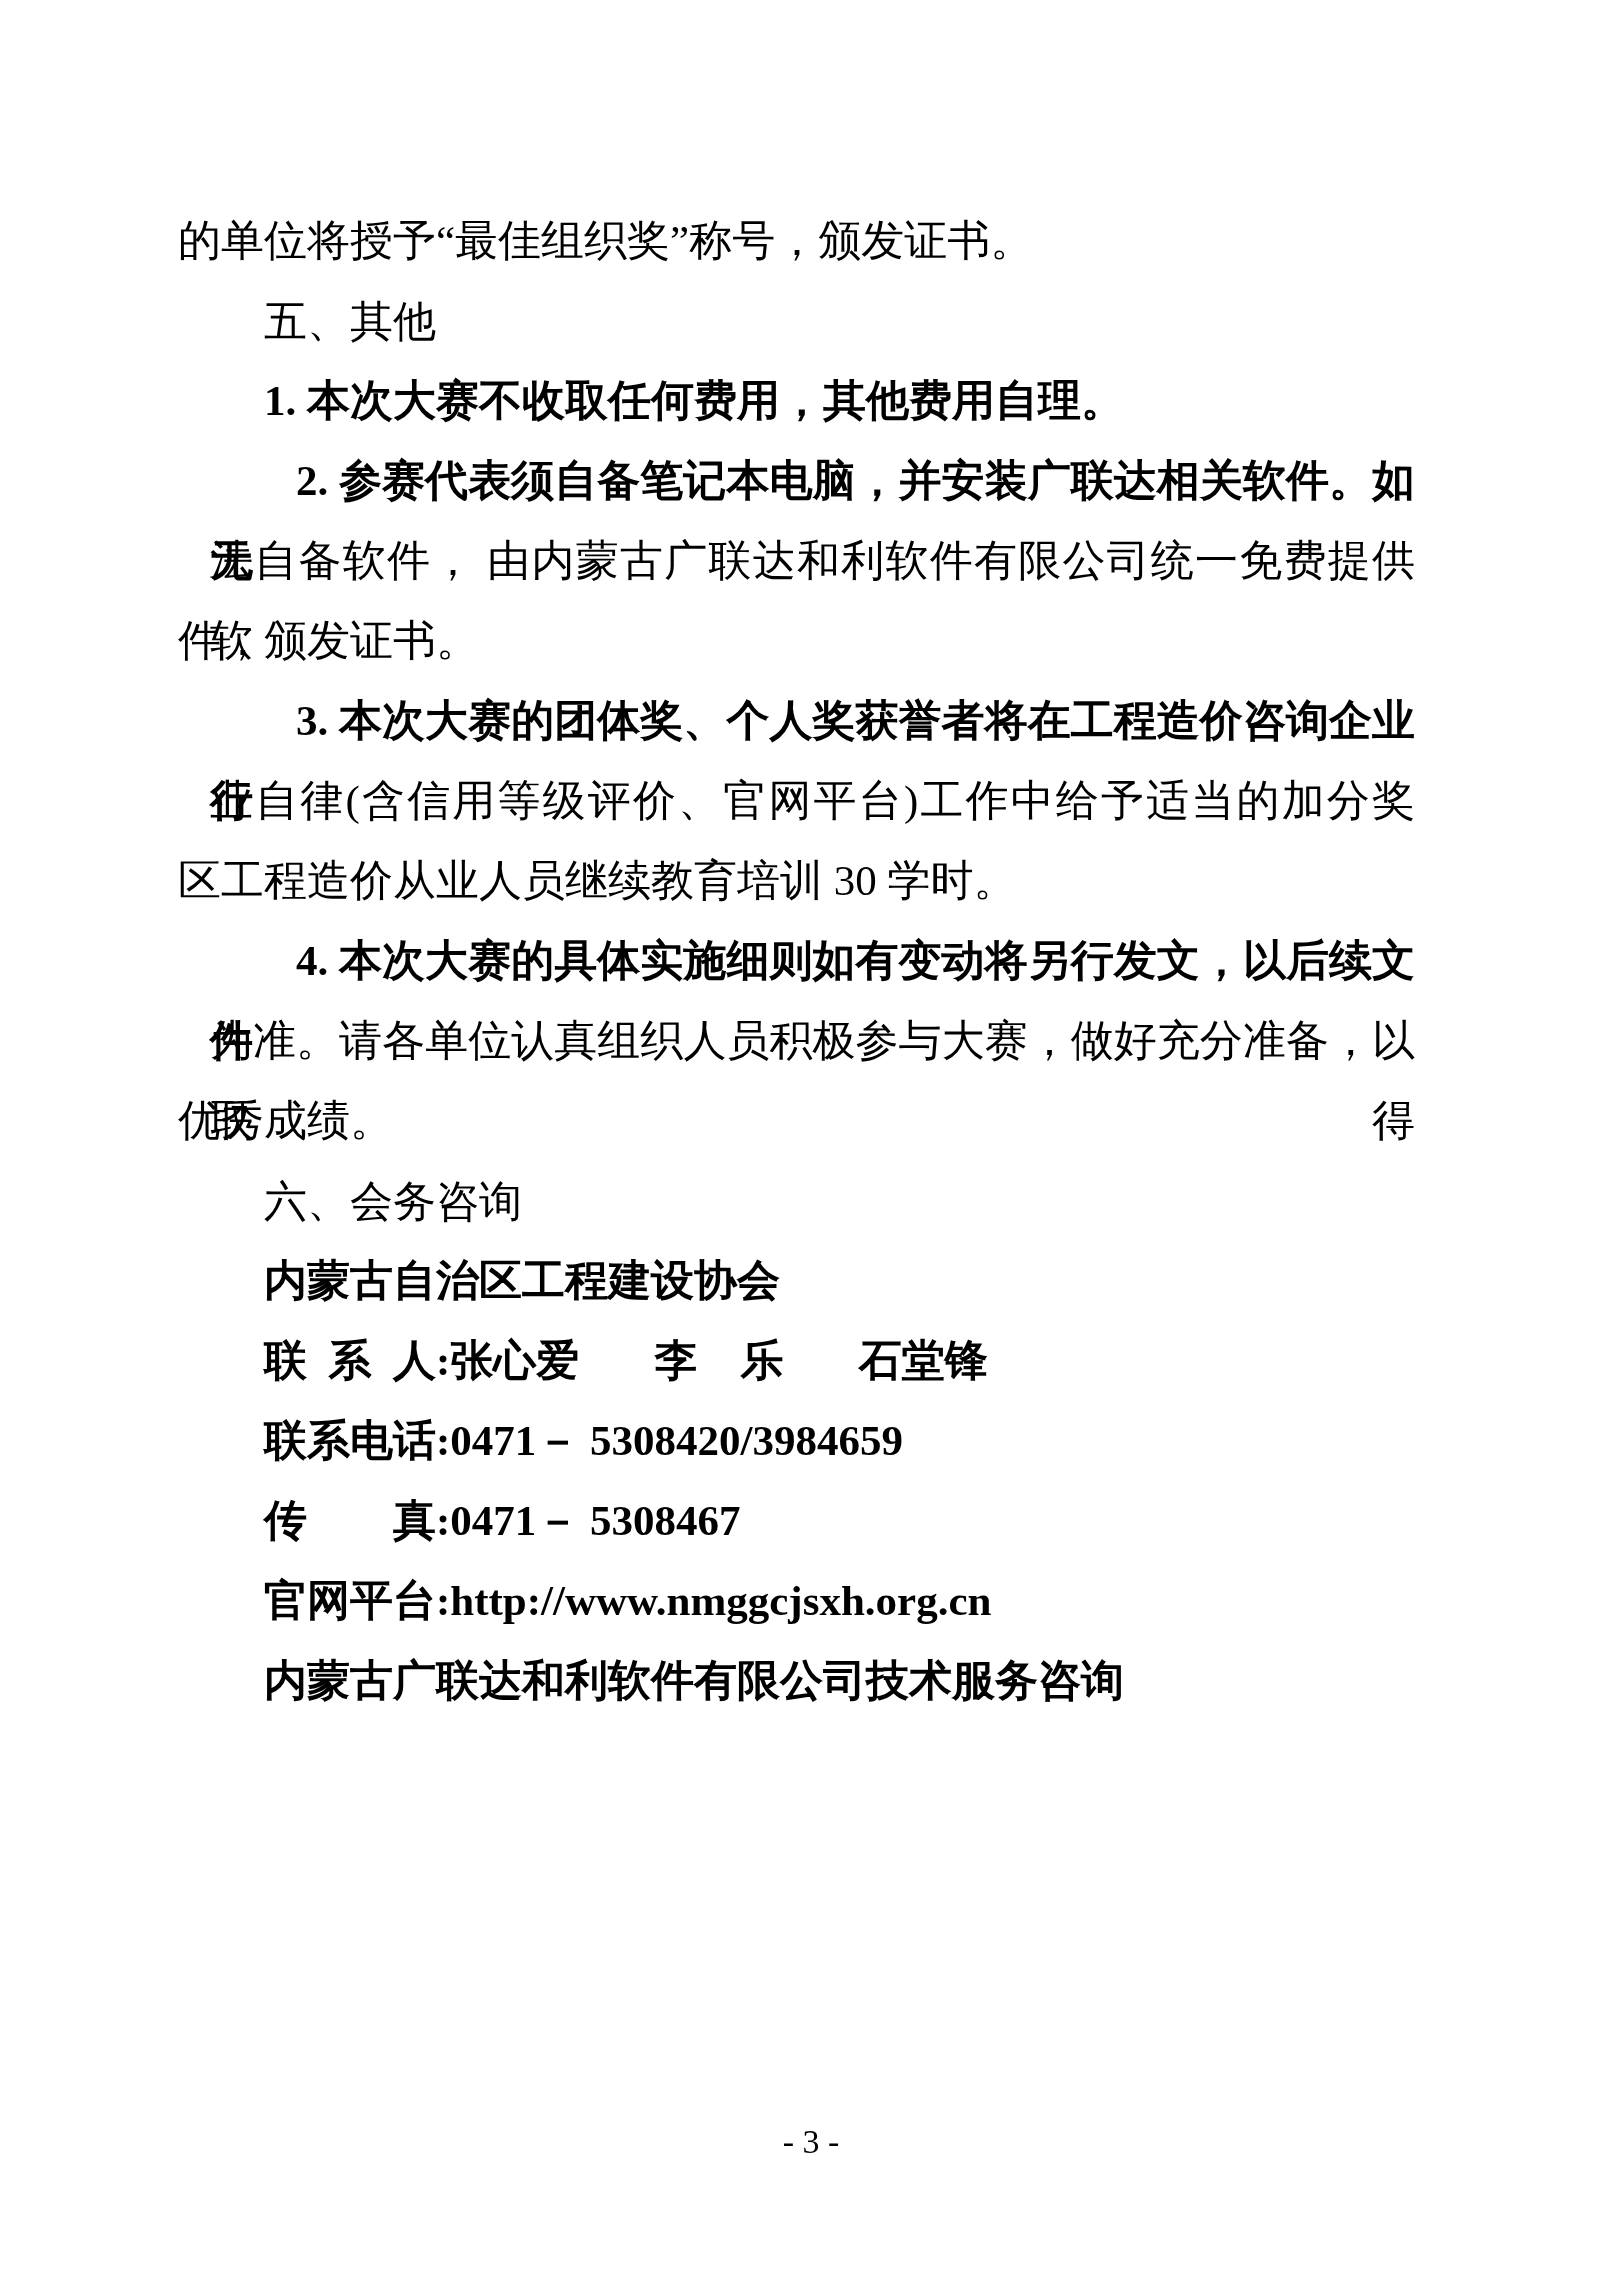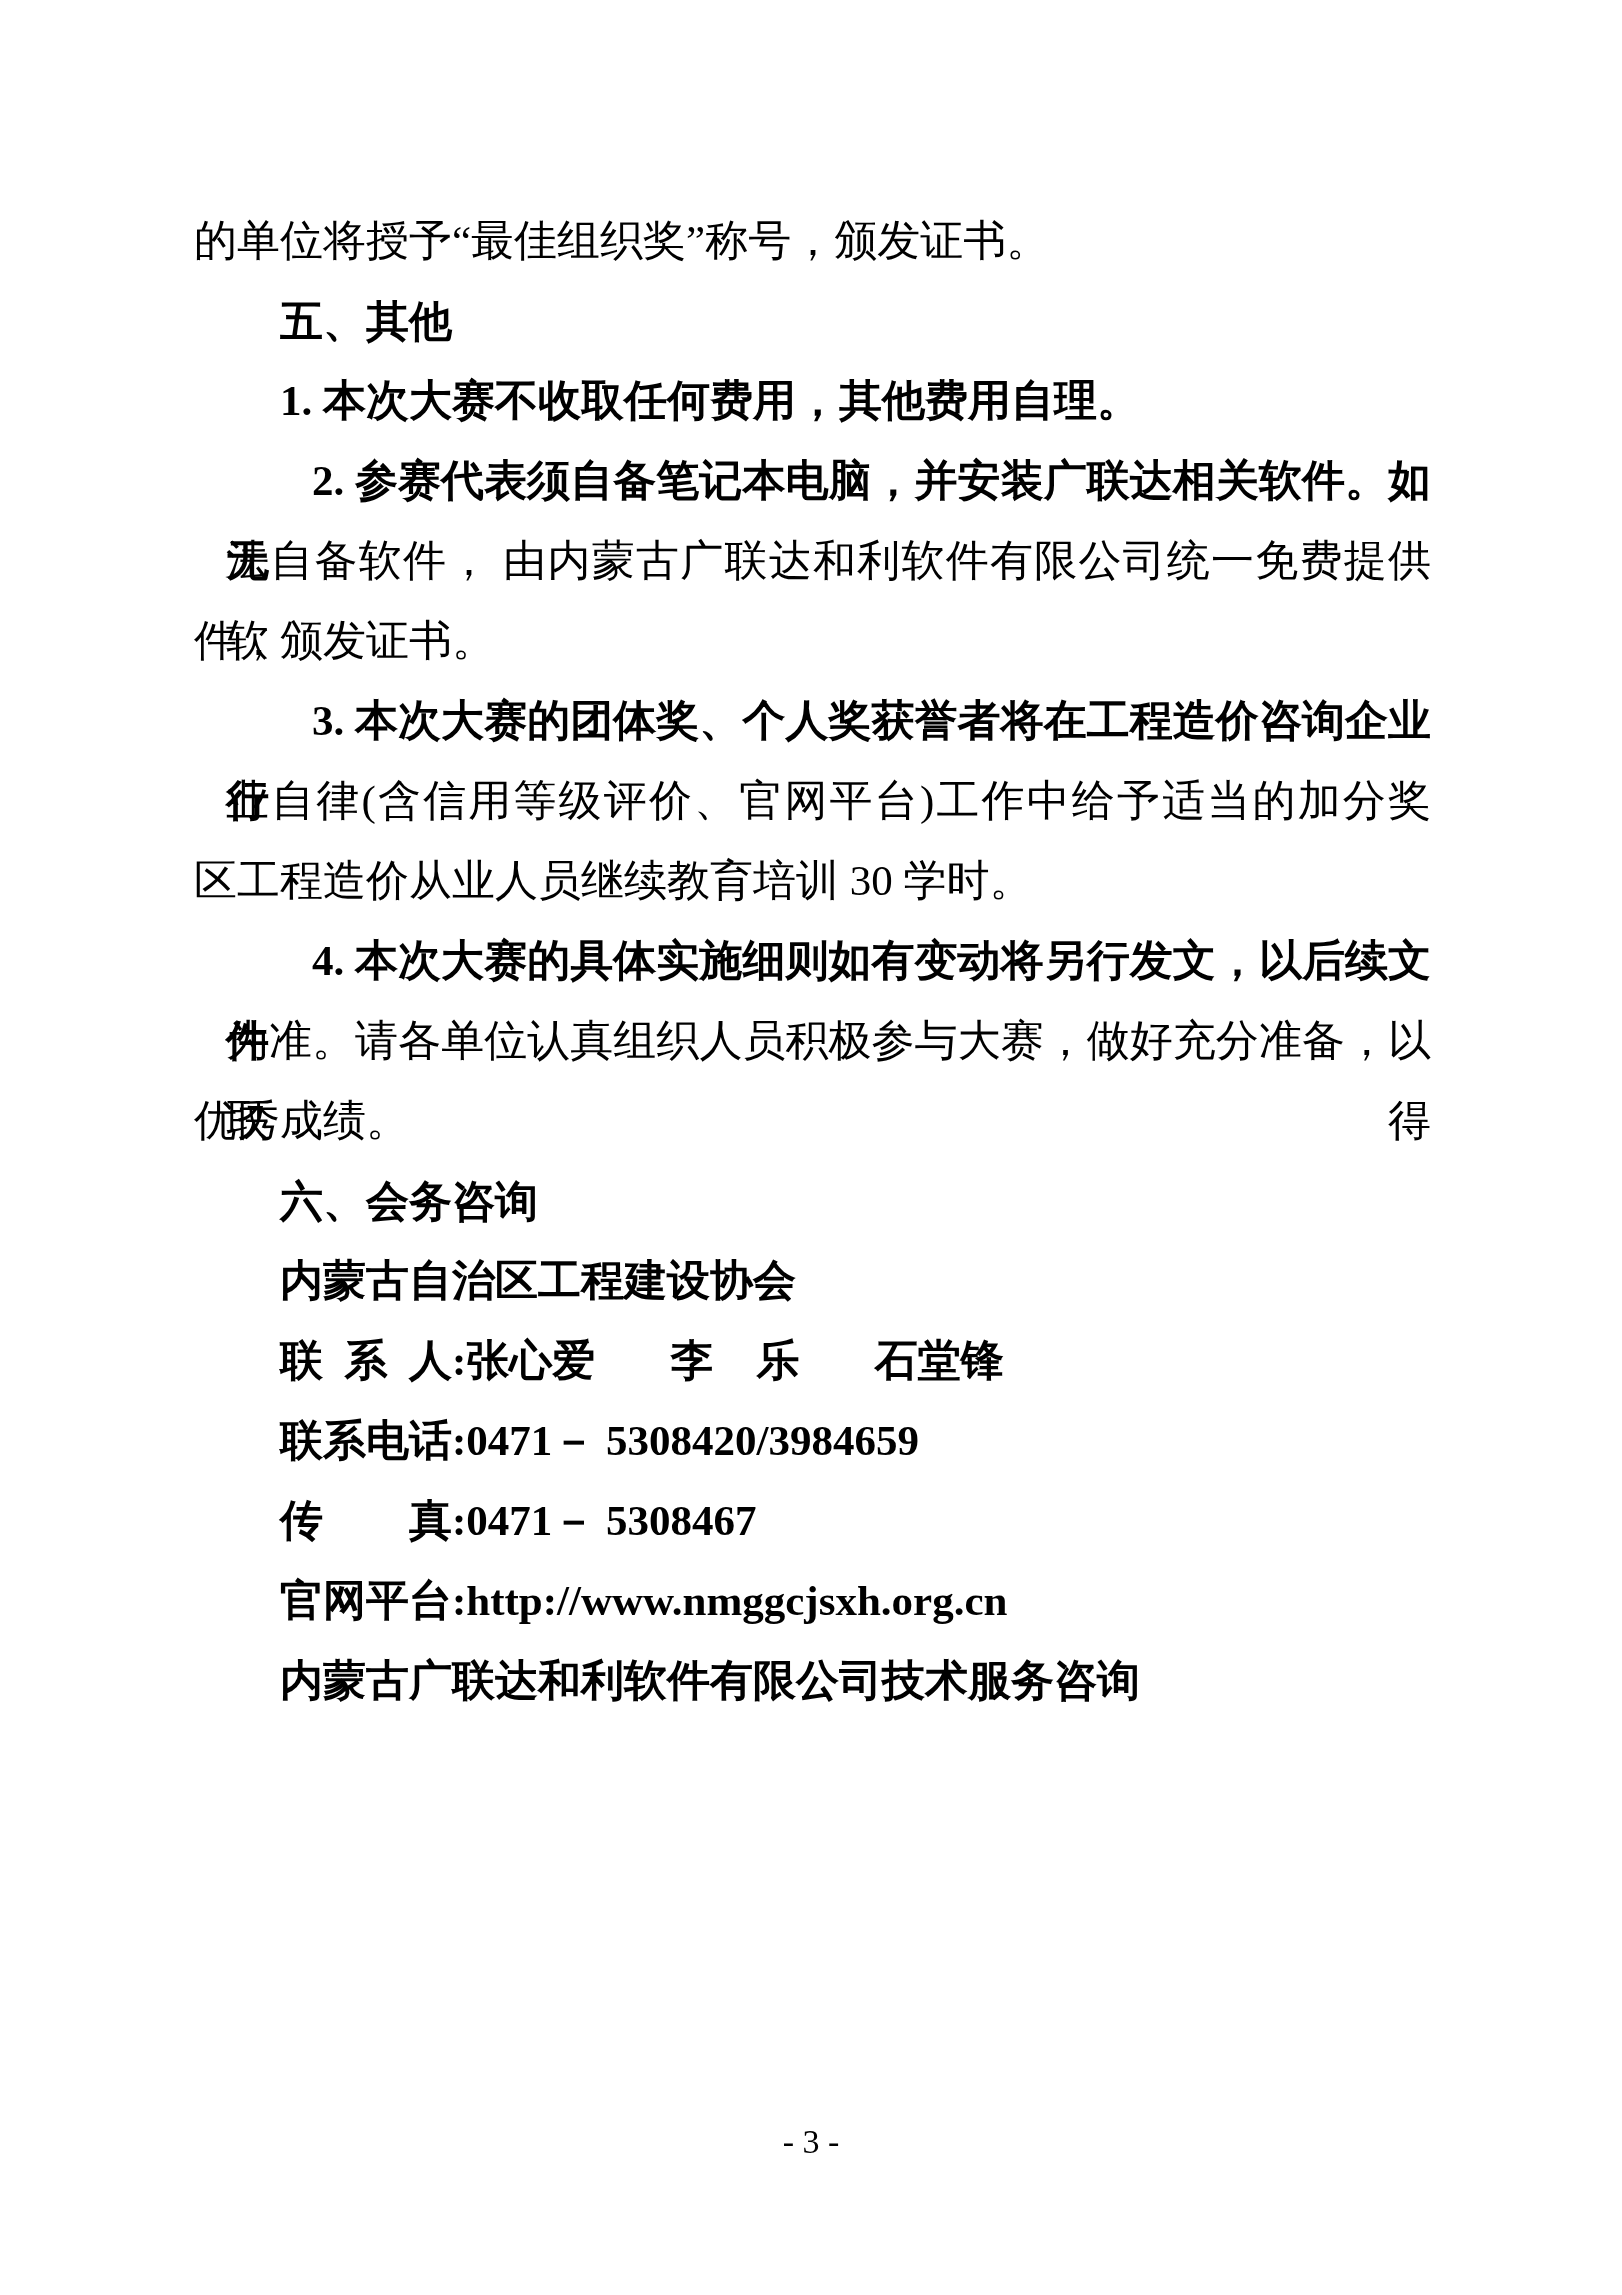--- a/index.html
+++ b/index.html
@@ -10,21 +10,21 @@
   .page {
     position: relative;
     width: 1622px;
     height: 2295px;
     background: #ffffff;
     color: #000000;
     overflow: hidden;
   }
   .content {
     position: absolute;
-    left: 194px;
+    left: 178px;
     top: 201px;
     width: 1237px;
   }
   .line {
     font-family: "Liberation Serif", "DejaVu Serif", serif;
     font-size: 43px;
     height: 80px;
     line-height: 80px;
     white-space: pre-wrap;
     color: #000000;
@@ -35,21 +35,21 @@
   }
   .fill {
     white-space: normal;
     text-align: justify;
     text-align-last: justify;
     text-justify: inter-character;
     margin-left: 32px;
   }
   .heading {
     font-family: "Liberation Sans", "DejaVu Sans", sans-serif;
-    font-weight: 700;
+    font-weight: 400;
   }
   .footer {
     position: absolute;
     left: 0;
     right: 0;
     top: 2125px;
     text-align: center;
     font-family: "Liberation Serif", "DejaVu Serif", serif;
     font-size: 34px;
     line-height: 34px;

